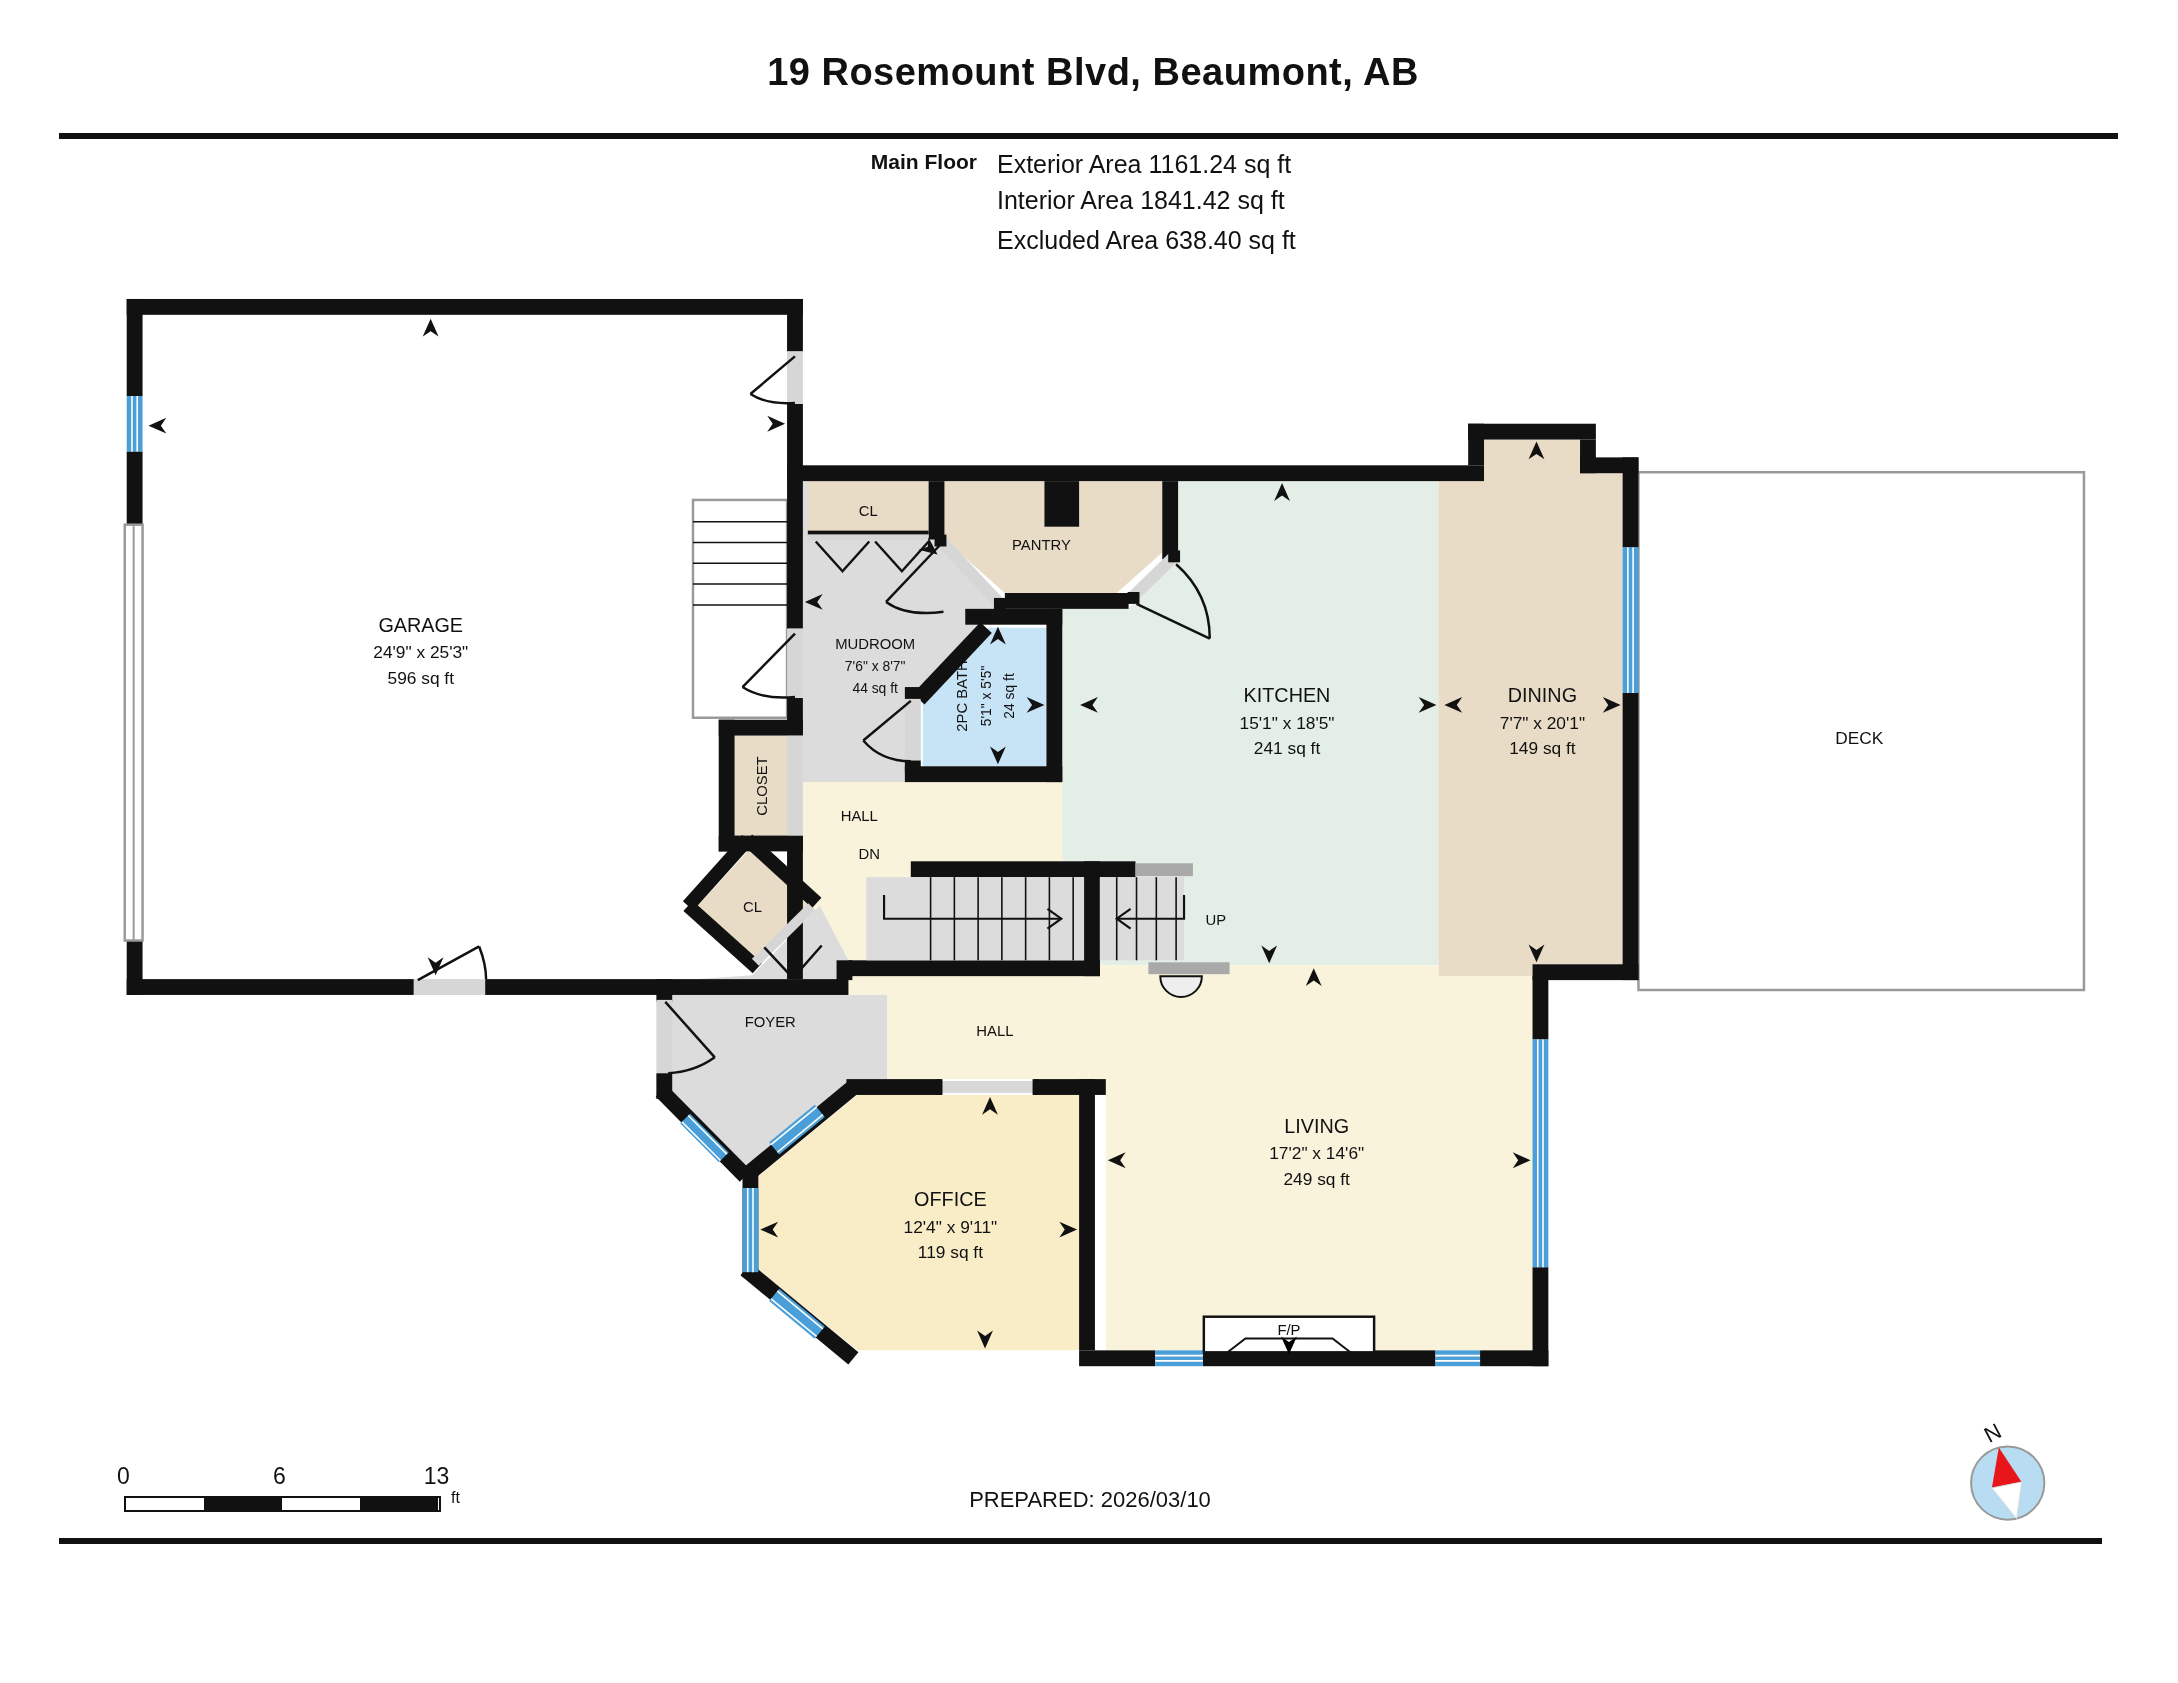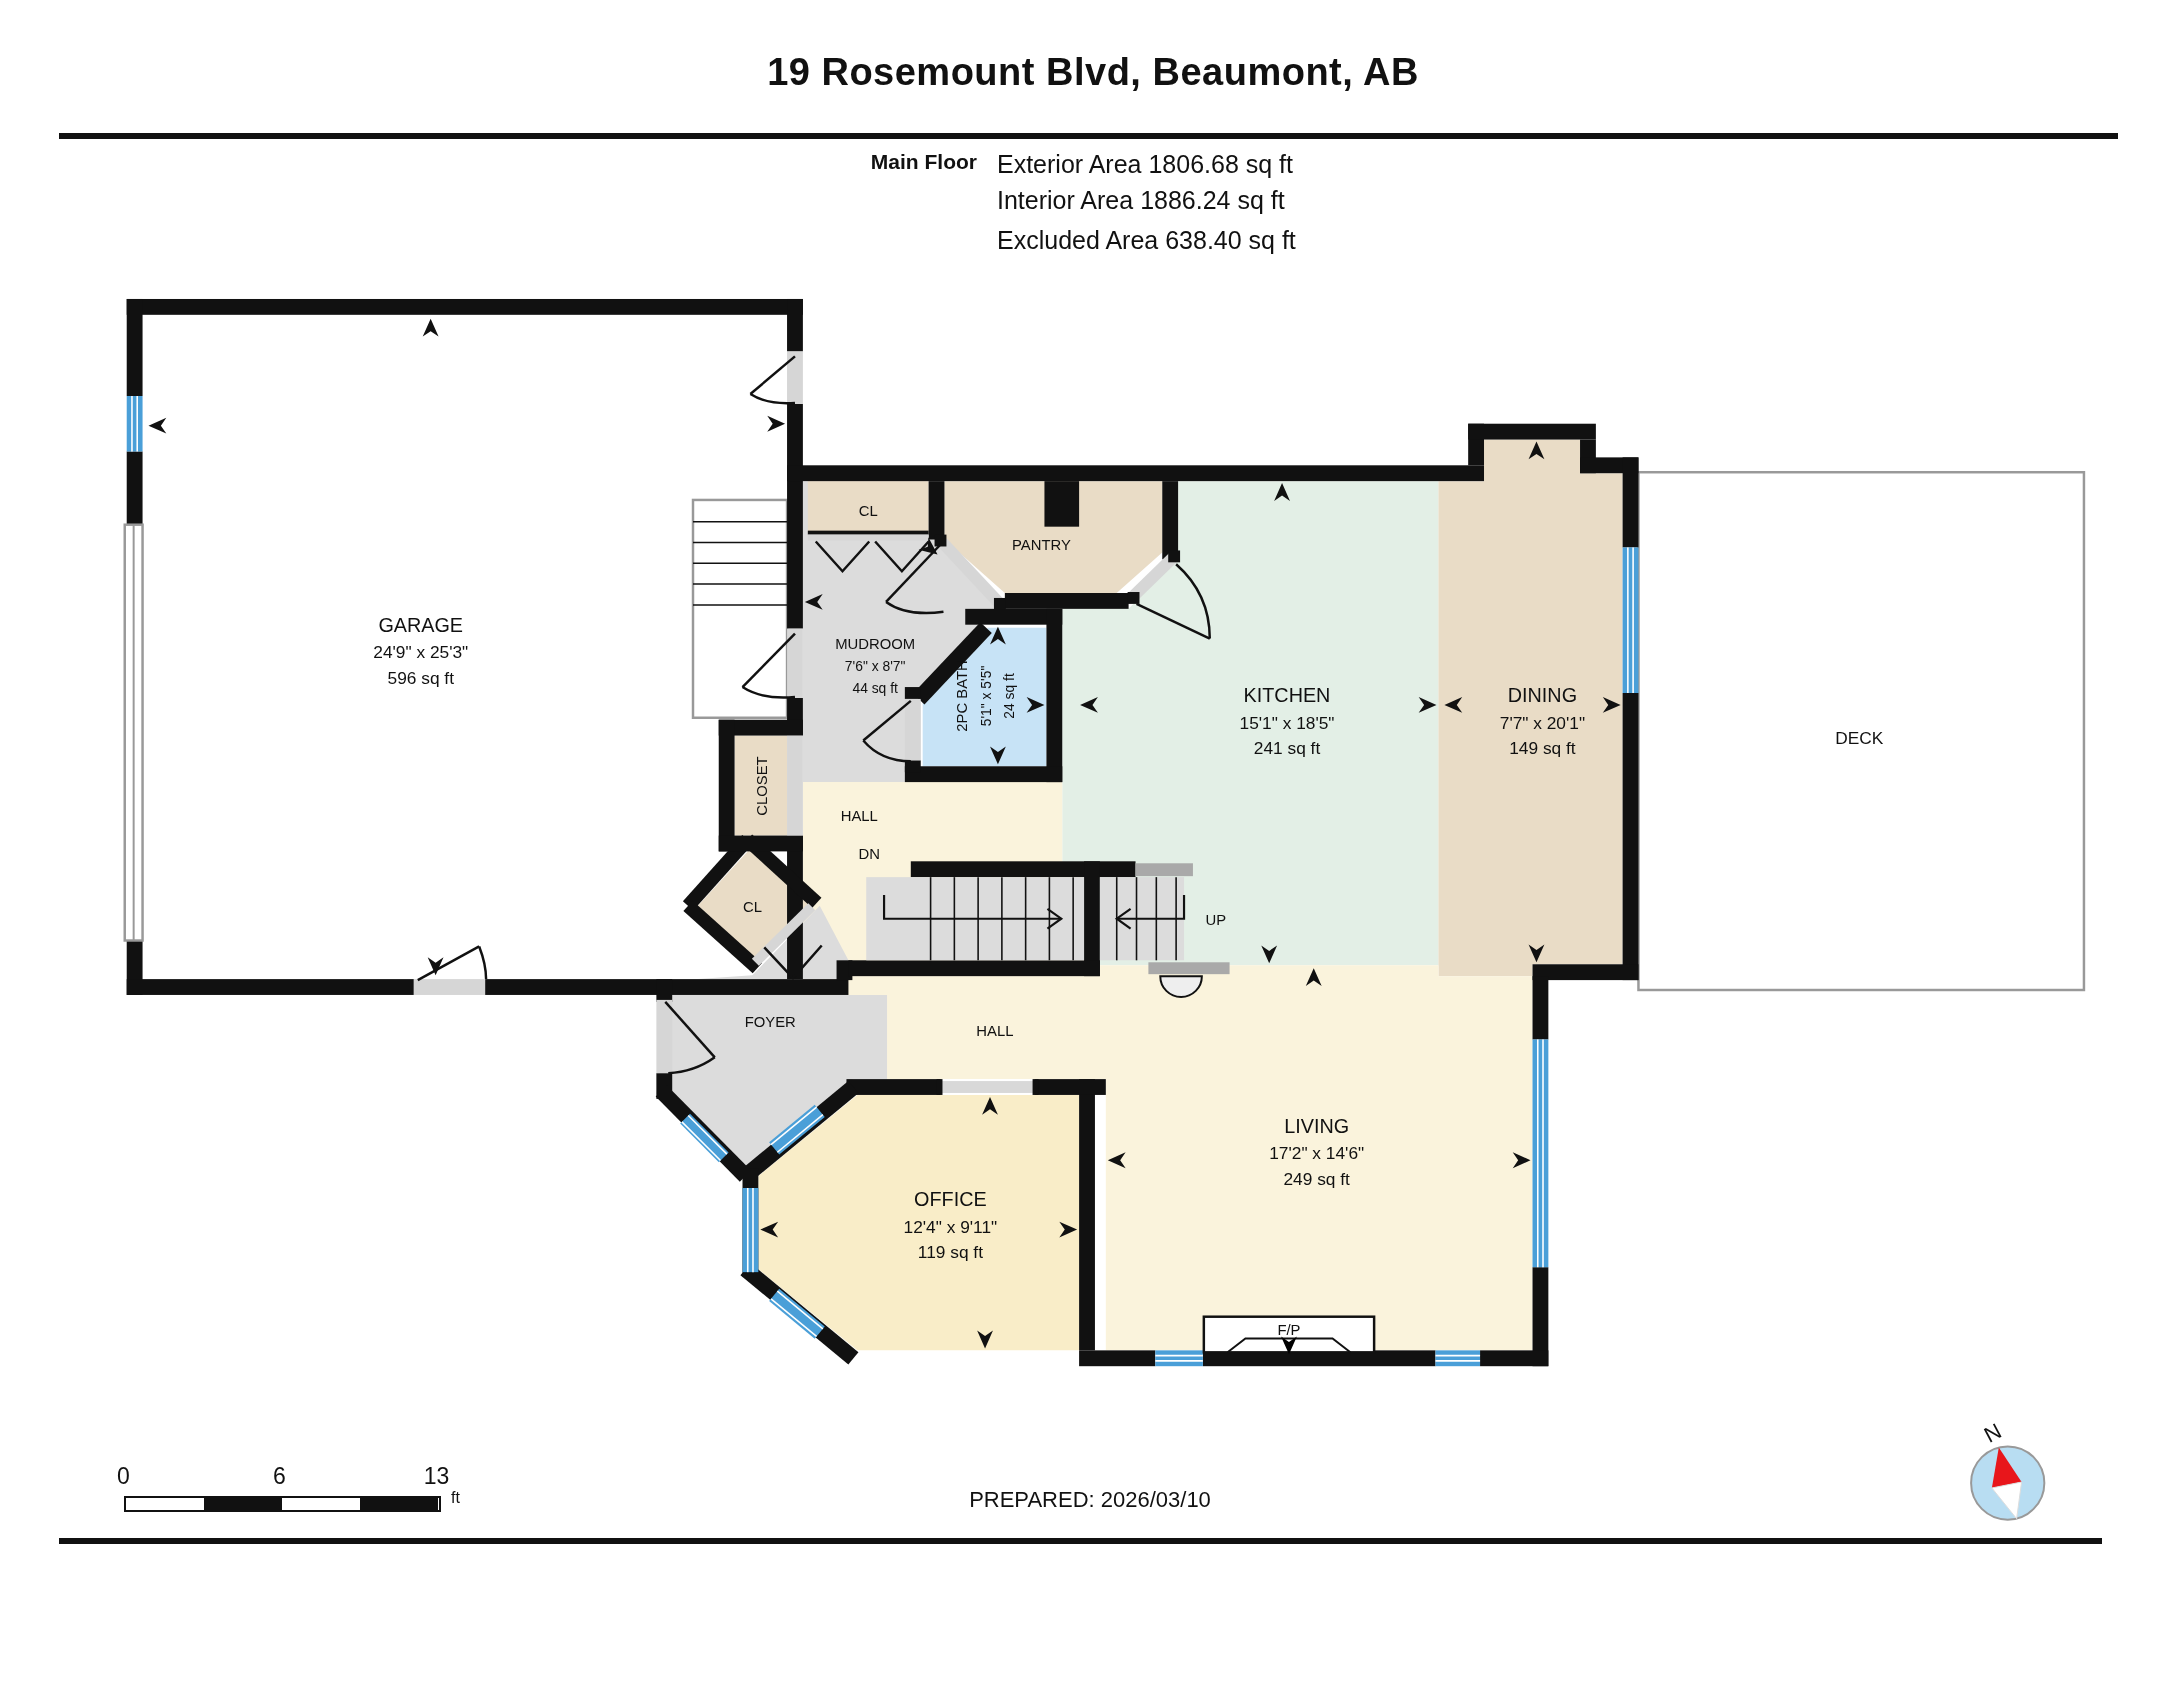--- a/index.html
+++ b/index.html
@@ -31,22 +31,22 @@
   .rsmaller{font-size:14px;}
 </style>
 </head>
 <body>
 
 <div class="page">
 
   <div class="title">19 Rosemount Blvd, Beaumont, AB</div>
   <div class="rule top"></div>
   <div class="floor-label">Main Floor</div>
-  <div class="area-line a1">Exterior Area 1806.68 sq ft</div>
-  <div class="area-line a2">Interior Area 1886.24 sq ft</div>
+  <div class="area-line a1">Exterior Area 1161.24 sq ft</div>
+  <div class="area-line a2">Interior Area 1841.42 sq ft</div>
   <div class="area-line a3">Excluded Area 638.40 sq ft</div>
 
   <svg class="plan" width="2178" height="1683" viewBox="0 0 2200 1700">
     <defs>
       <path id="dart" d="M0,0 L-18,-8 L-12.5,0 L-18,8 Z"></path>
     </defs>
 
     <g>
 
       <polygon points="811,486 938,486 938,545 948,545 1008,611 996,622 930,694 930,790 811,790" fill="#dcdcdc"></polygon>

